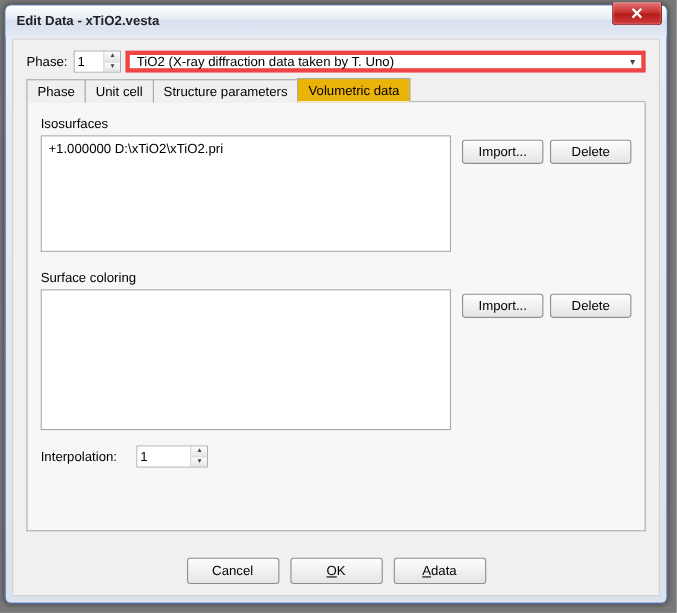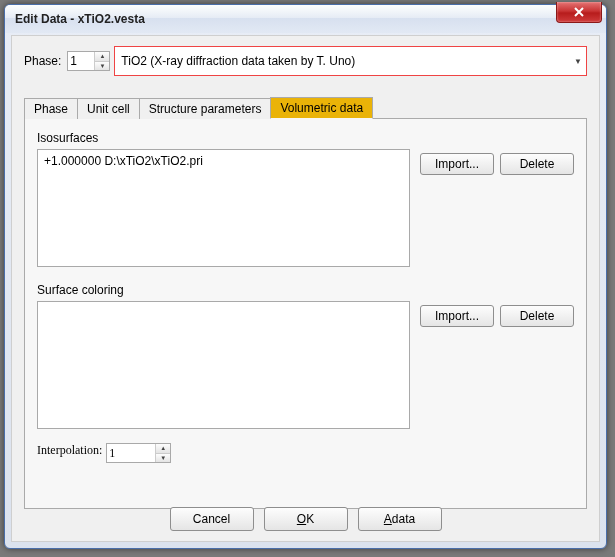--- a/index.html
+++ b/index.html
@@ -67,21 +67,21 @@
     border: 1px solid #cfcfcf;
     box-sizing: border-box;
     padding: 10px 12px;
   }
 
   
   .phase-row {
     display: flex;
     align-items: center;
     gap: 4px;
-    margin-bottom: 20px;
+    margin-bottom: 4px;
   }
   .phase-row .lbl { margin-right: 2px; }
 
   .spin {
     display: inline-flex;
     border: 1px solid #a9a9a9;
     background: #fff;
     height: 20px;
     align-items: stretch;
     box-sizing: border-box;
@@ -107,22 +107,22 @@
     align-items: center;
     justify-content: center;
     font-size: 6px;
     color: #444;
     cursor: pointer;
   }
   .spin .sbtn:last-child { border-bottom: none; }
 
   .dropdown {
     flex: 1;
-    height: 30px;
-    border: 1px solid #ef4444;
+    height: 20px;
+    border: 4px solid #ef4444;
     background: #fff;
     display: flex;
     align-items: center;
     justify-content: space-between;
     padding: 0 4px 0 6px;
     box-sizing: border-box;
     cursor: pointer;
   }
   .dropdown .arrow {
     font-size: 8px;
@@ -164,21 +164,21 @@
   .section-label { margin: 2px 0 4px 0; }
   .row-with-buttons {
     display: flex;
     align-items: flex-start;
     gap: 10px;
   }
   .listbox {
     flex: 1;
     background: #fff;
     border: 1px solid #a9a9a9;
-    height: 118px;
+    height: 106px;
     padding: 4px 6px;
     box-sizing: border-box;
     overflow: auto;
     font-size: 12px;
   }
   .listbox.short { height: 128px; }
   .listbox .item { white-space: nowrap; }
 
   .sidebuttons {
     display: flex;
@@ -194,23 +194,23 @@
     border-radius: 3px;
     background: linear-gradient(#fdfdfd, #e5e5e5);
     font: inherit;
     cursor: pointer;
   }
 
   .spacer { height: 14px; }
 
   .interp-row {
     display: flex;
-    gap: 4px;
+    align-items: center;
+    gap: 18px;
     margin-top: 14px;
-    font-family: Liberation Serif, serif;
   }
   .interp-row .spin input { width: 44px; }
 
   
   .footer {
     position: absolute;
     bottom: 10px;
     left: 0;
     right: 0;
     display: flex;

